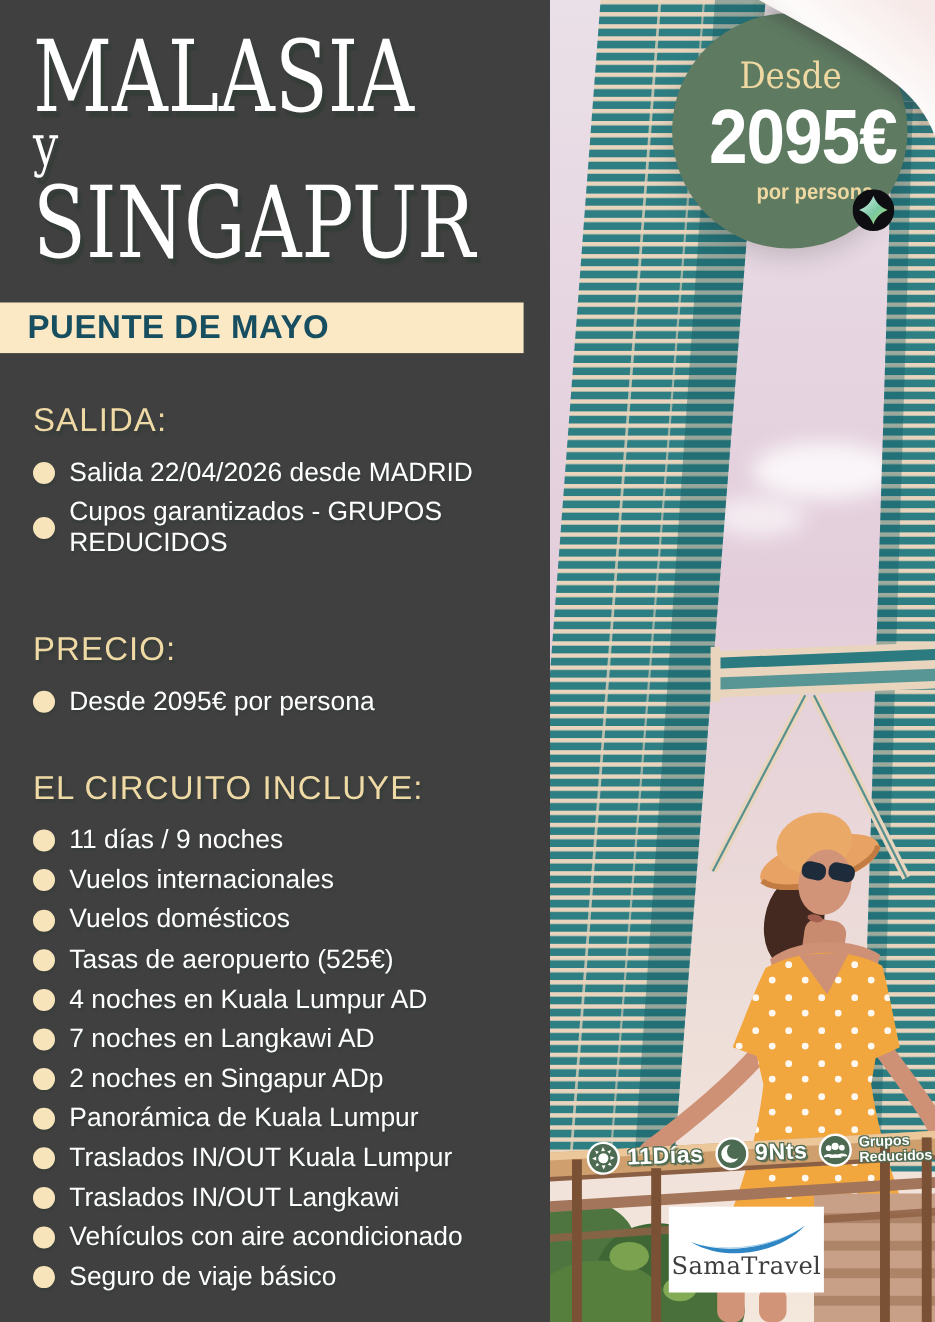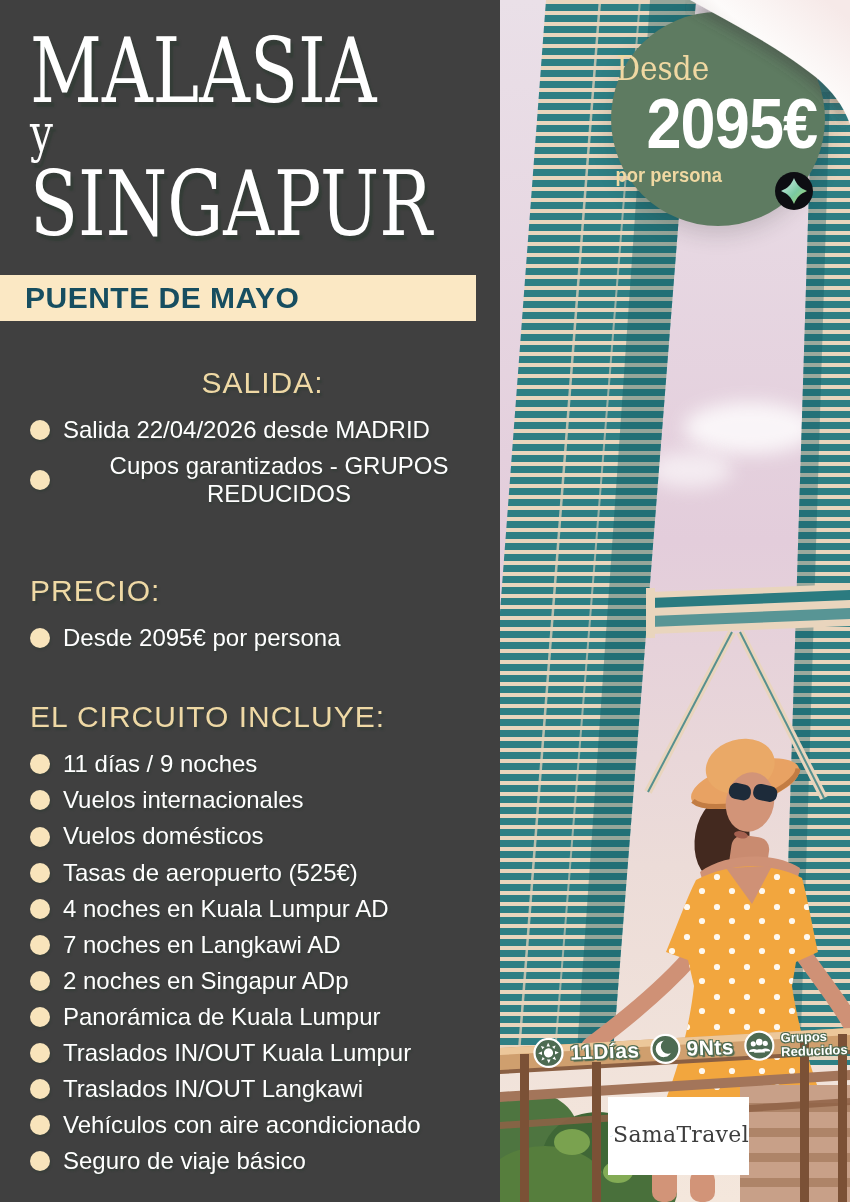--- a/index.html
+++ b/index.html
@@ -38,26 +38,26 @@
   ul.bullets{list-style:none;margin:0;padding:0;}
   ul.bullets li{
     display:flex;align-items:center;gap:13px;margin-bottom:8px;
     color:#ffffff;font-size:24px;line-height:1.17;
     text-shadow:1px 2px 2px rgba(41,58,47,.45);
   }
   .dot{
     flex:none;width:20px;height:20px;border-radius:50%;background:#f8e4bb;
     box-shadow:1px 2px 2px rgba(41,58,47,.35);
   }
-  .sec-salida{margin-bottom:66px;text-align:center;}
+  .sec-salida{margin-bottom:66px;}
   .sec-precio{margin-bottom:48px;}
   
   .badge{
     position:absolute;left:611px;top:12px;width:214px;height:214px;border-radius:50%;
-    background:#5e7b61;display:flex;flex-direction:column;align-items:flex-start;
+    background:#5e7b61;display:flex;flex-direction:column;align-items:flex-end;
     padding-top:40px;box-sizing:border-box;box-shadow:0 8px 22px rgba(40,40,40,.18);
   }
   .badge-desde{
     font-family:"DejaVu Serif","Liberation Serif",serif;font-size:33px;color:#f0d8a2;
     transform:scaleX(.9);margin-right:54px;line-height:1;
   }
   .badge-price{
     font-size:70px;font-weight:bold;color:#ffffff;line-height:1;letter-spacing:-1px;
     transform:scaleX(.9);margin:4px 0 6px 26px;
   }
@@ -78,21 +78,21 @@
     text-shadow:-1px -1px 0 #4c6a50,1px -1px 0 #4c6a50,-1px 1px 0 #4c6a50,2px 2px 1px #4c6a50;
   }
   .stat-label-stack{display:flex;flex-direction:column;line-height:1.05;}
   .stat-label-small{
     font-size:13px;font-weight:bold;color:#ffffff;white-space:nowrap;
     text-shadow:-1px -1px 0 #4c6a50,1px -1px 0 #4c6a50,-1px 1px 0 #4c6a50,1px 1px 1px #4c6a50;
   }
   
   .logo-box{
     position:absolute;left:608px;top:1097px;width:141px;height:78px;background:#ffffff;
-    display:flex;flex-direction:row;align-items:center;justify-content:center;gap:0;
+    display:flex;flex-direction:column;align-items:center;justify-content:center;gap:0;
   }
   .logo-text{
     font-family:"DejaVu Serif","Liberation Serif",serif;font-size:22px;color:#3d3d3d;
     line-height:1;margin-top:-2px;letter-spacing:.3px;
   }
 </style>
 </head>
 <body>
 
 <div class="poster">

